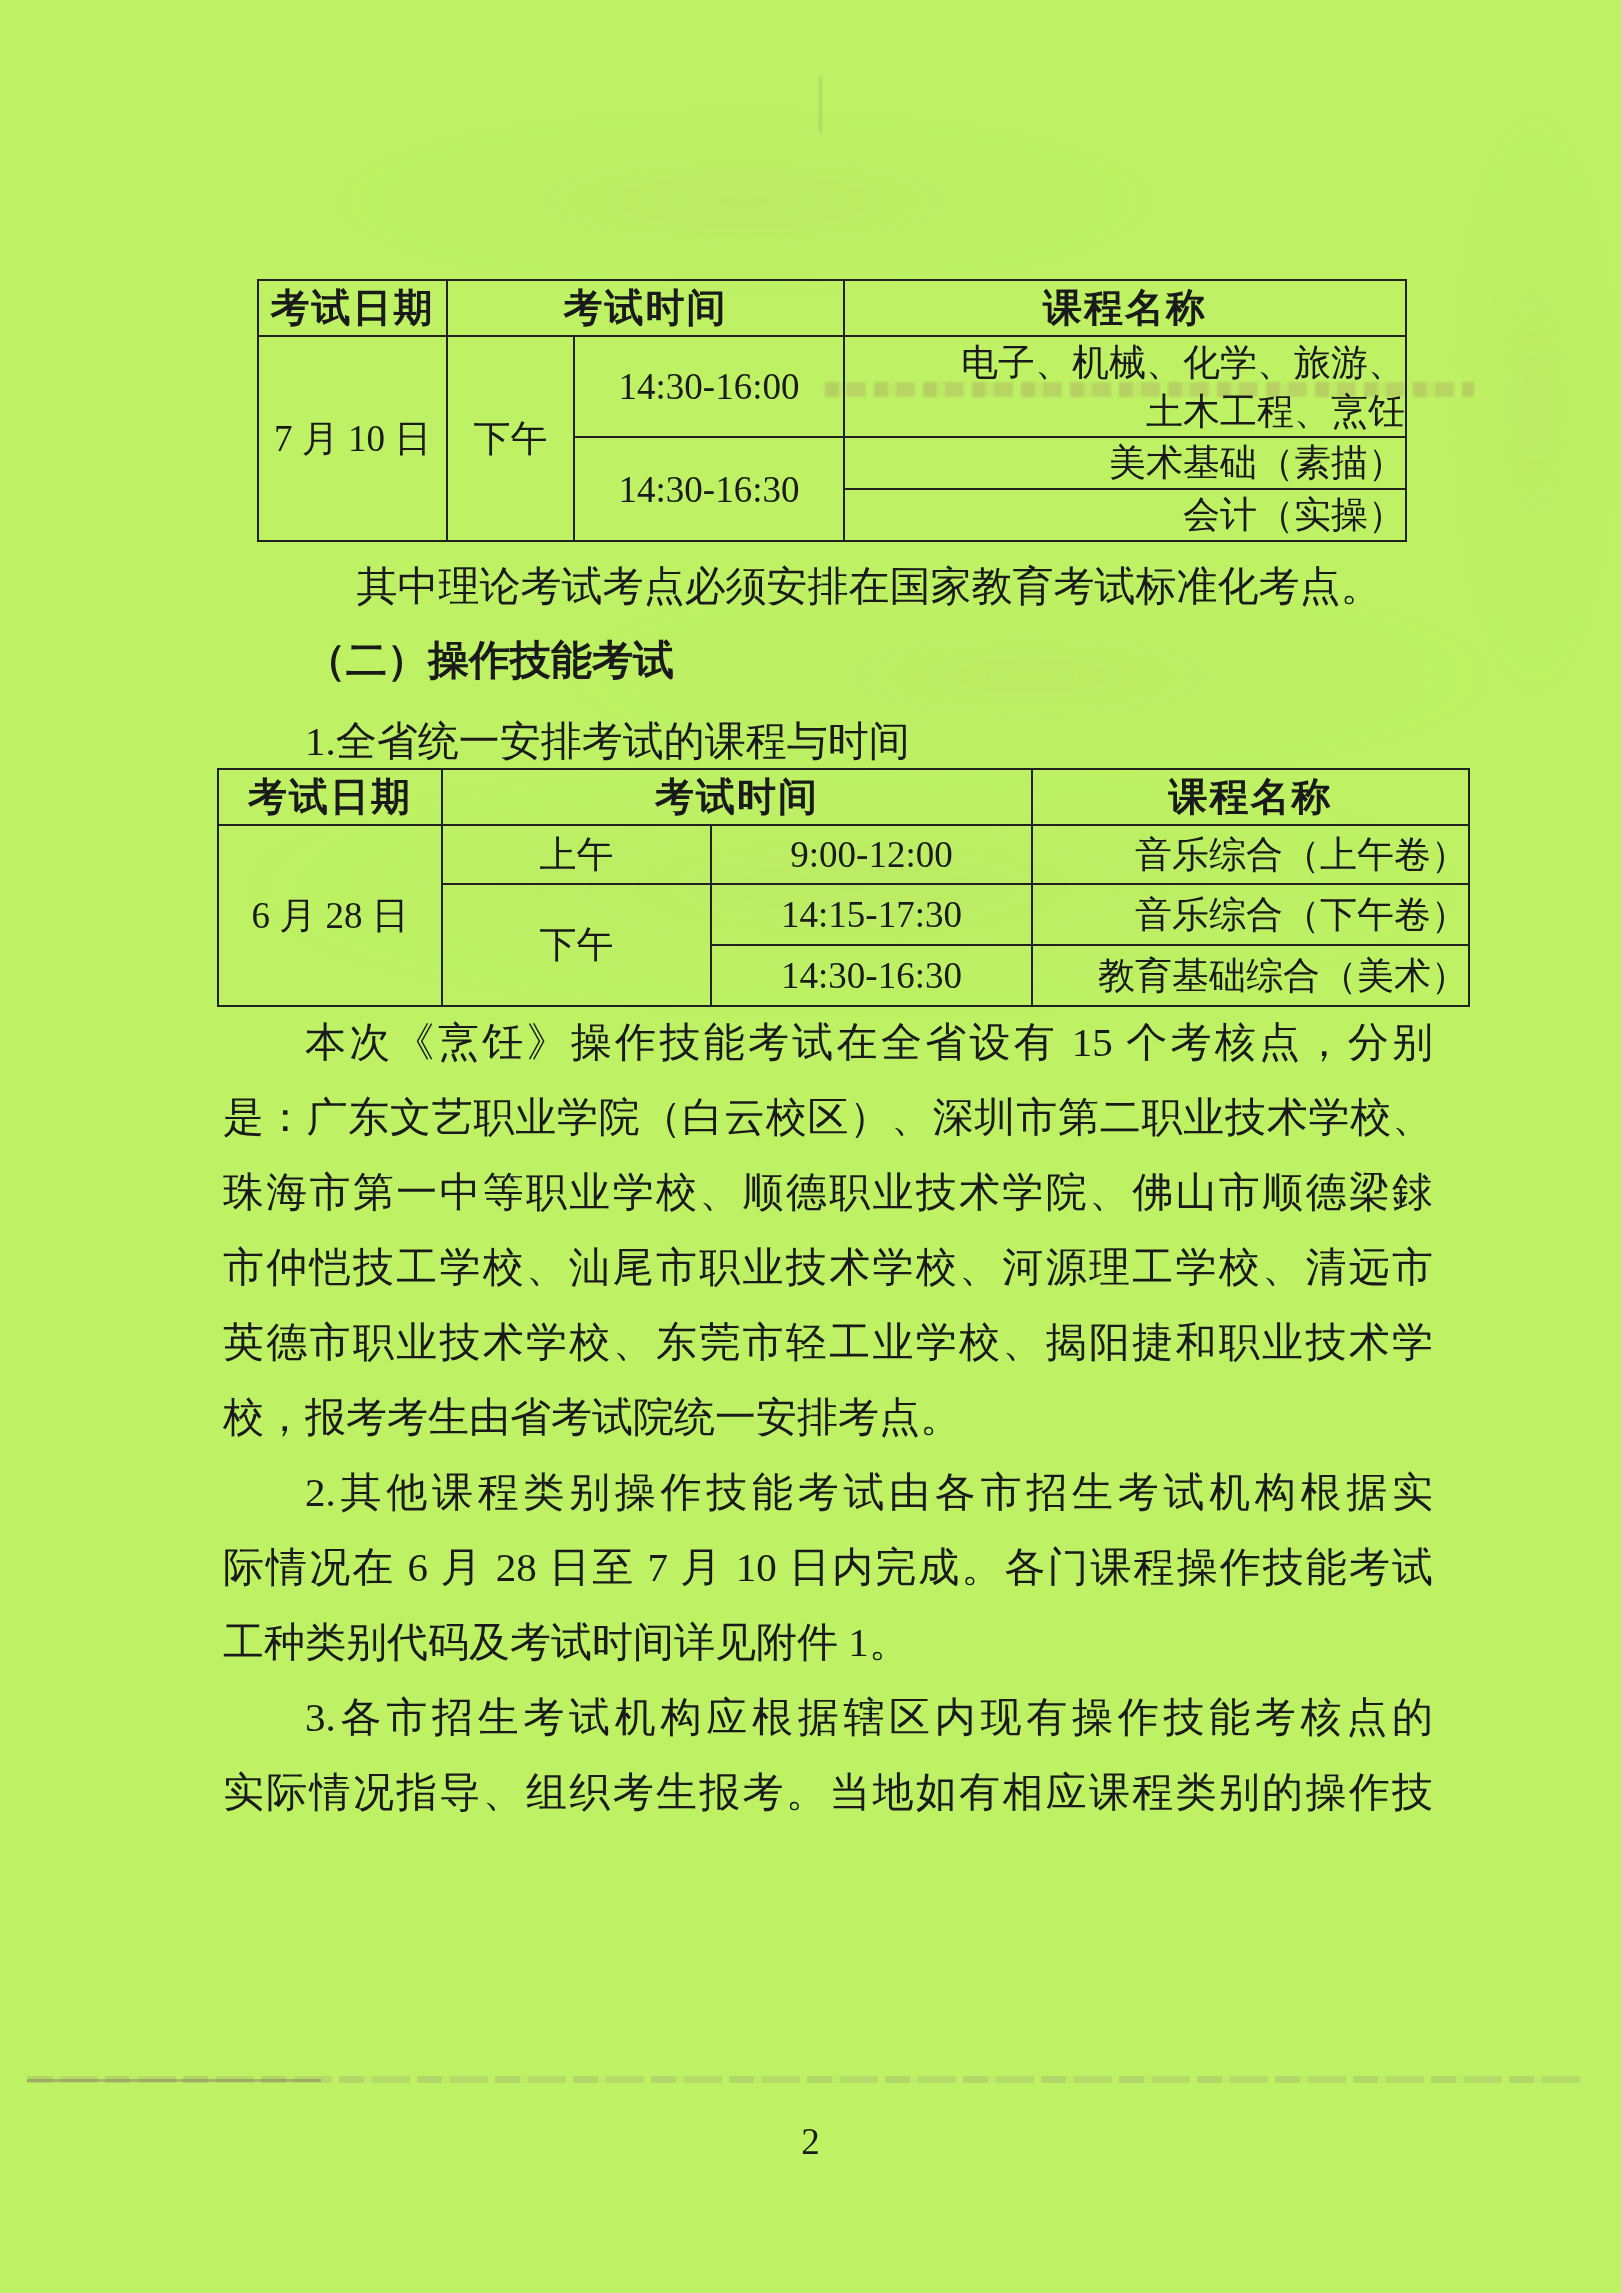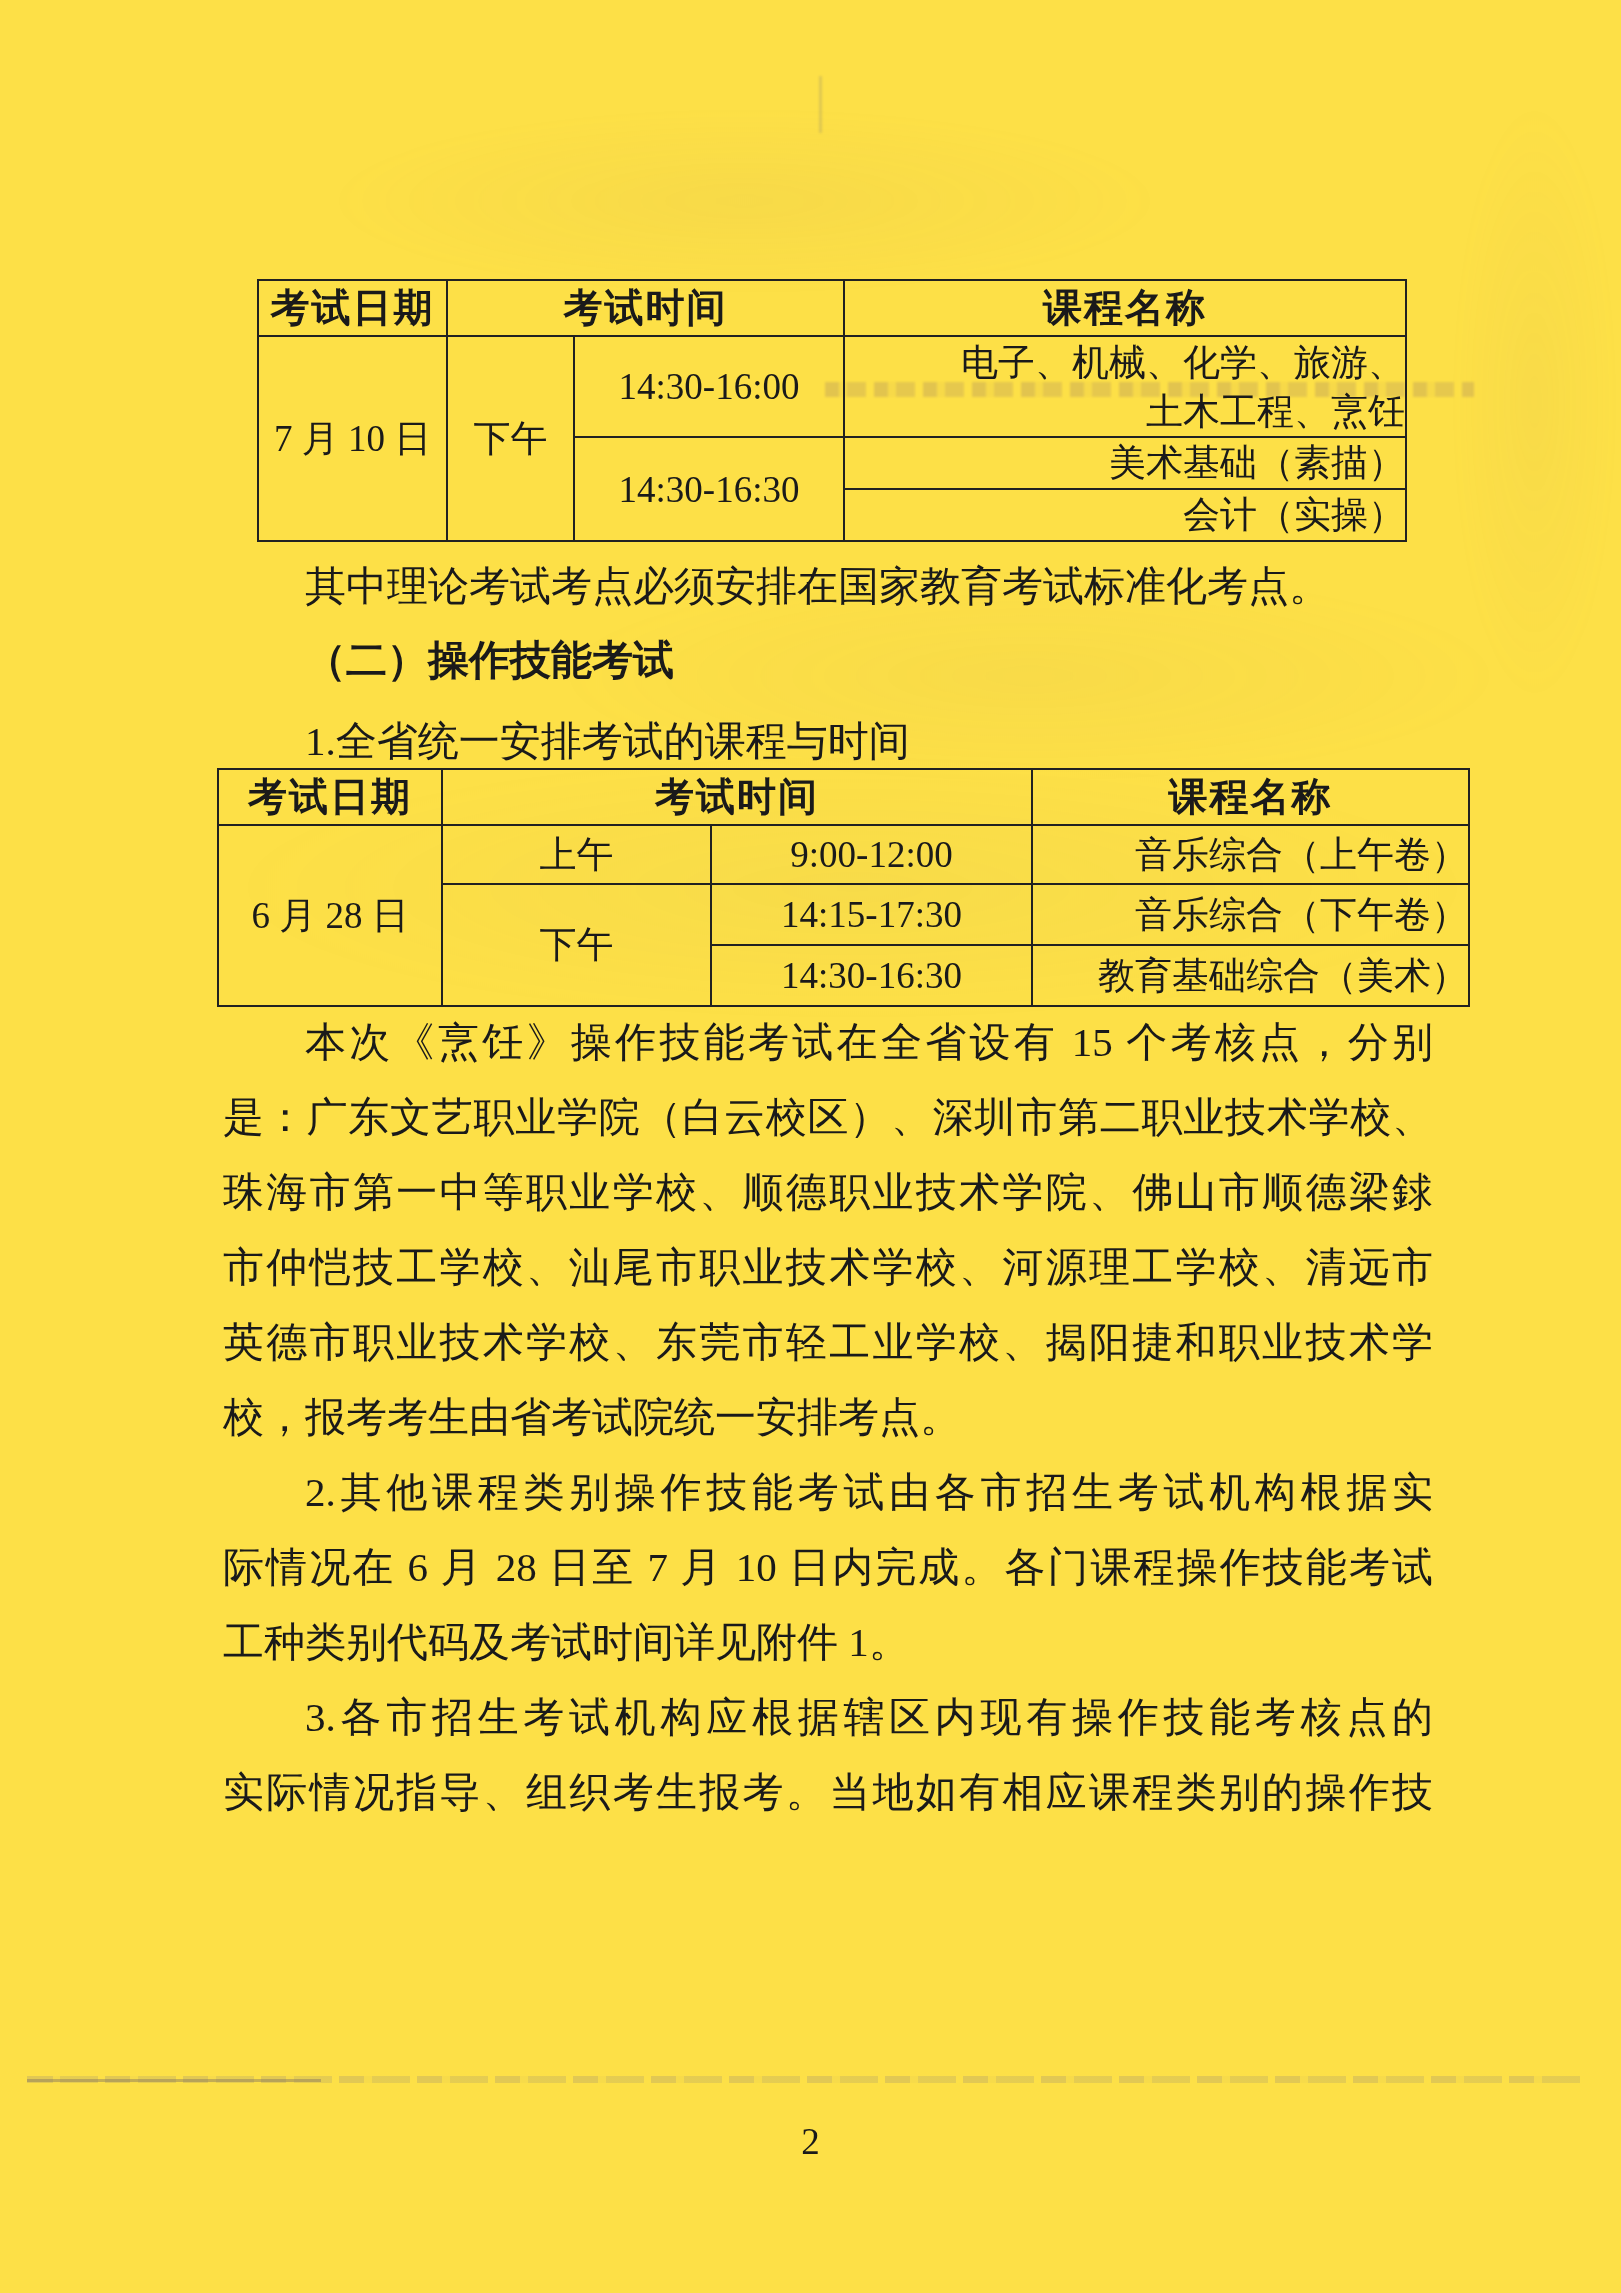--- a/index.html
+++ b/index.html
@@ -1,18 +1,18 @@
 <!DOCTYPE html>
 <html><head>
 <meta charset="utf-8">
 <style>
   html,body{margin:0;padding:0;background:#e8e6e0;}
   .page{
     position:relative; width:1621px; height:2294px;
-    background:#fde047;
+    background:#bef264;
     font-family:"Liberation Serif","DejaVu Serif",serif;
     color:#1a1a1a; overflow:hidden;
   }
   
   .blob{position:absolute; pointer-events:none; filter:blur(5.9px); border-radius:39px;}
   .blob1{left:323px; top:108px; width:843px; height:186px;
          background:radial-gradient(ellipse at center, rgba(173,142,96,.07), rgba(173,142,96,0) 70%);}
   .blob2{left:549px; top:568px; width:961px; height:216px;
          background:radial-gradient(ellipse at center, rgba(173,142,96,.06), rgba(173,142,96,0) 70%);}
   .blob3{left:235px; top:755px; width:1235px; height:265px;
@@ -56,21 +56,21 @@
   td.course-cell{text-align:right; padding-left:19.6px;}
   #table-skill td.course-cell{padding-left:30px;margin-top:9px;}
   .course-line{line-height:49px; white-space:nowrap;}
 
   
   .hline{
     position:absolute; left:223px; width:1210px; height:59px;
     line-height:59px; font-size:41px; white-space:nowrap;
   }
   .ind{text-indent:2em;}
-  #note-theory{top:557px;}
+  #note-theory{top:557px;text-align:center;}
   #heading-skill{top:631px;font-weight:bold;}
   #item1-heading{top:712px;}
   #body-paragraphs{
     position:absolute; left:223px; top:1005px; width:1210px;font-family:Liberation Serif, serif;
   }
   .pline{
     height:75px; line-height:75px; font-size:41px;
   }
   .j{text-align:justify; text-align-last:justify;}
   #page-footer{

